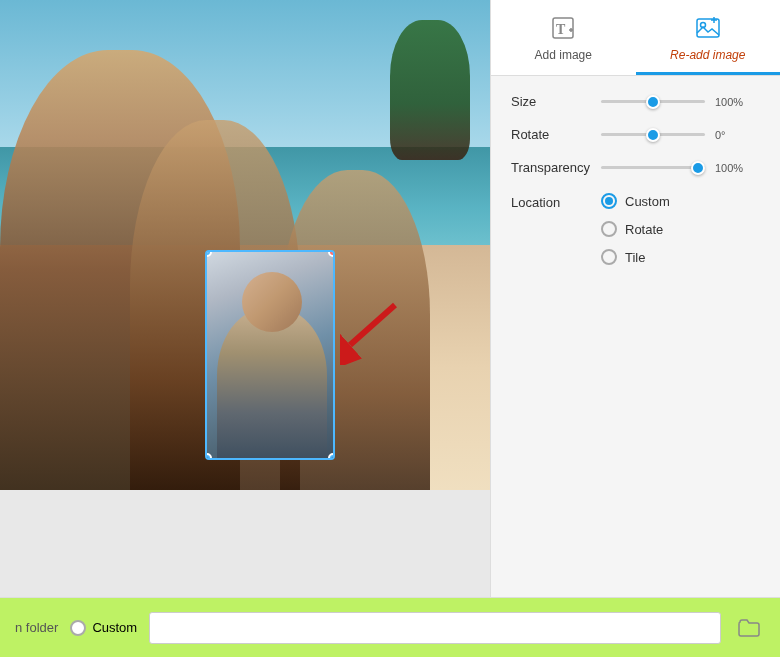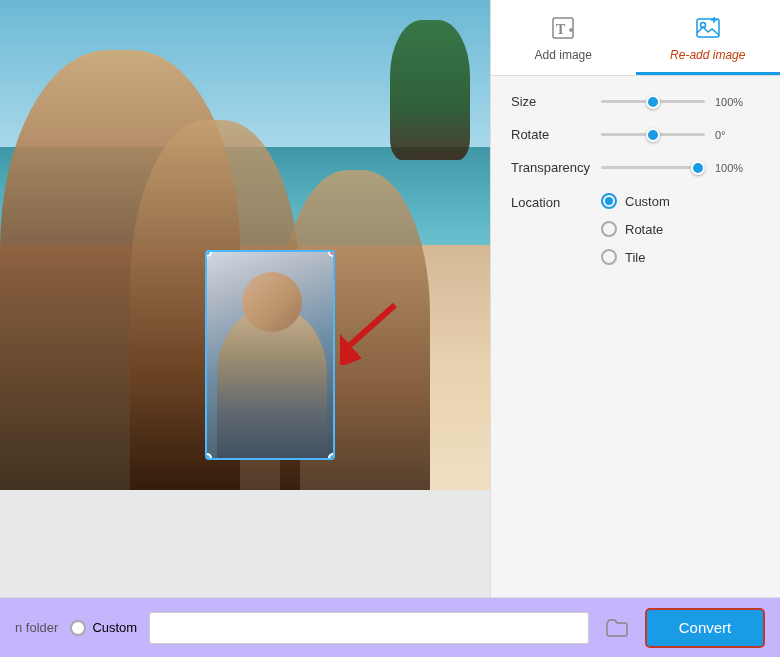--- a/index.html
+++ b/index.html
@@ -249,21 +249,21 @@
     }
 
     .radio-text {
       color: #333;
       font-size: 13px;
     }
 
     
     .bottom-bar {
       height: 60px;
-      background: #c4b5fd;
+      background: #bef264;
       border-top: 1px solid #ddd;
       display: flex;
       align-items: center;
       padding: 0 15px;
       gap: 12px;
       width: 100%;
     }
 
     .folder-label {
       color: #555;
@@ -458,14 +458,13 @@
   <div class="radio-custom">
     <div class="custom-radio-circle"></div>
     <span>Custom</span>
   </div>
   <input type="text" class="path-input" value="" style="">
   <button class="folder-icon-btn">
     <svg width="22" height="20" viewBox="0 0 22 20">
       <path d="M2 4 Q2 2 4 2 L9 2 L11 5 L19 5 Q21 5 21 7 L21 16 Q21 18 19 18 L3 18 Q1 18 1 16 L1 6 Q1 4 2 4Z" fill="none" stroke="#888" stroke-width="1.5"></path>
     </svg>
   </button>
-  <button class="convert-btn">Convert</button>
 </div>
 
 </body></html>

